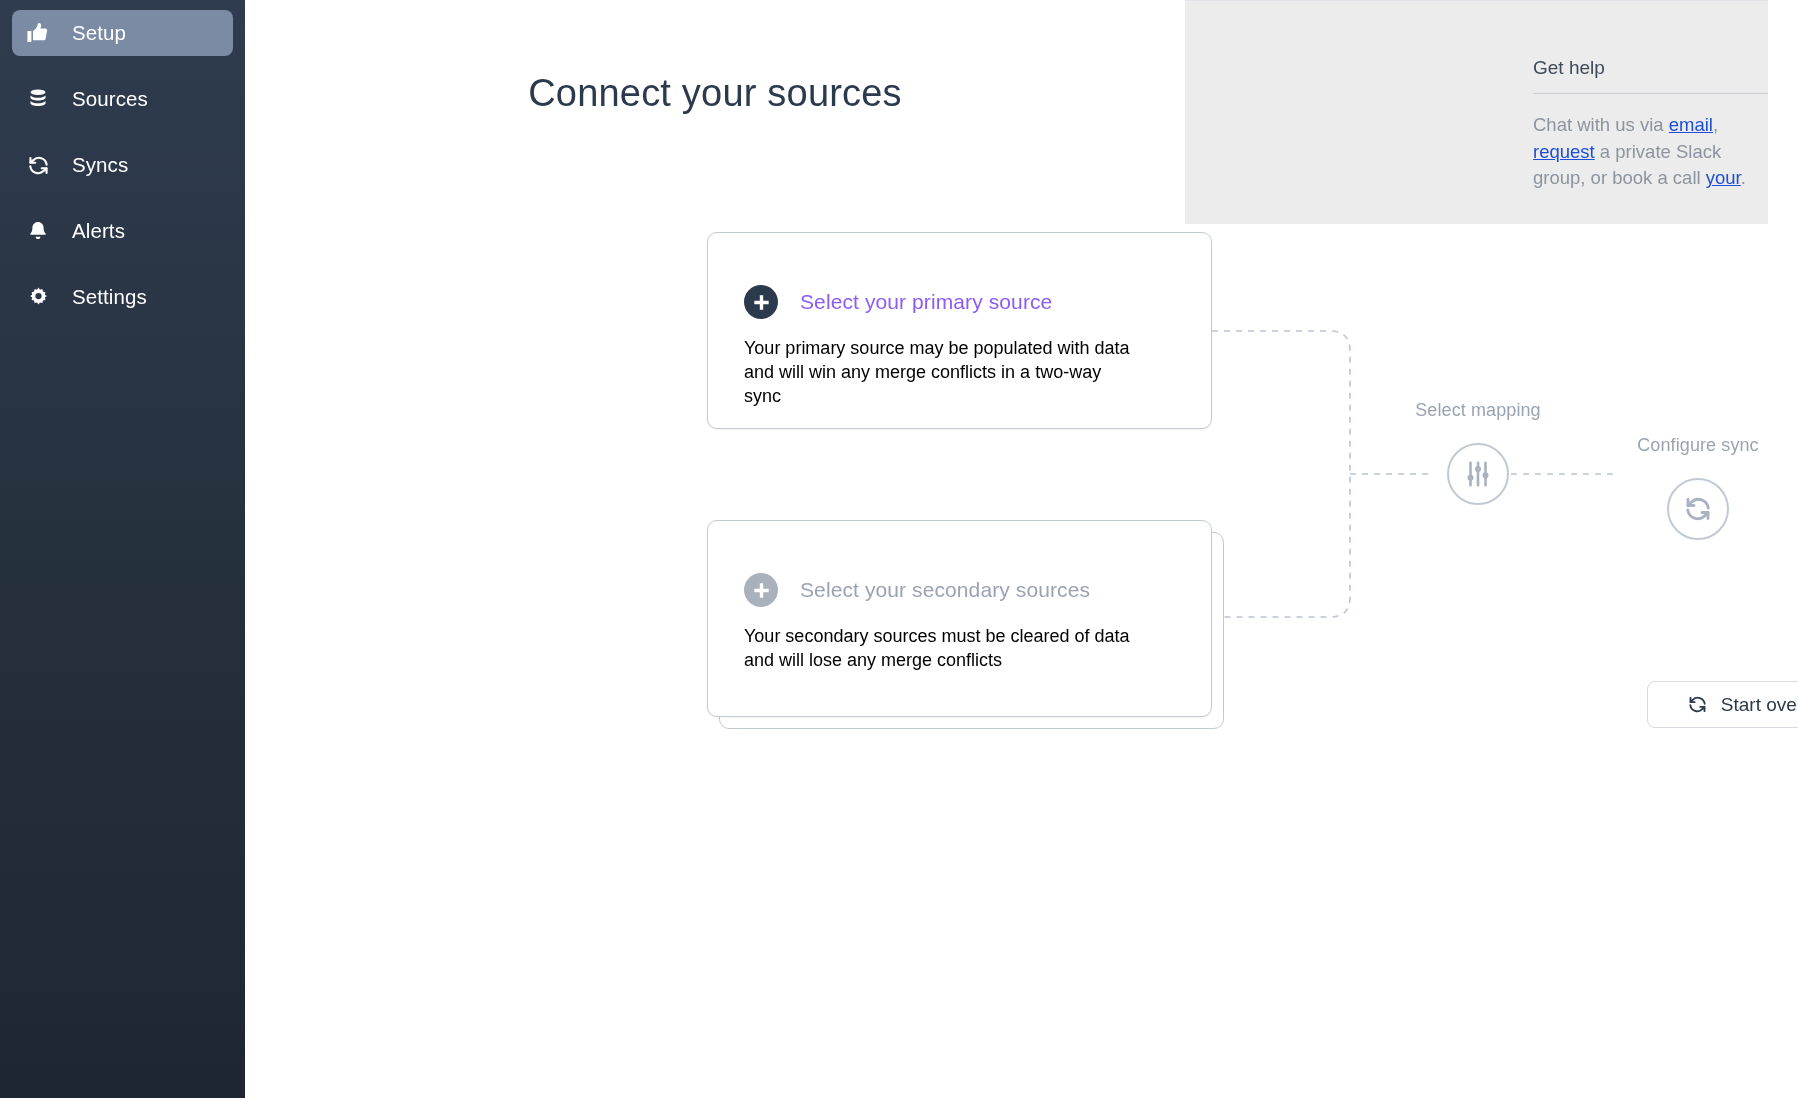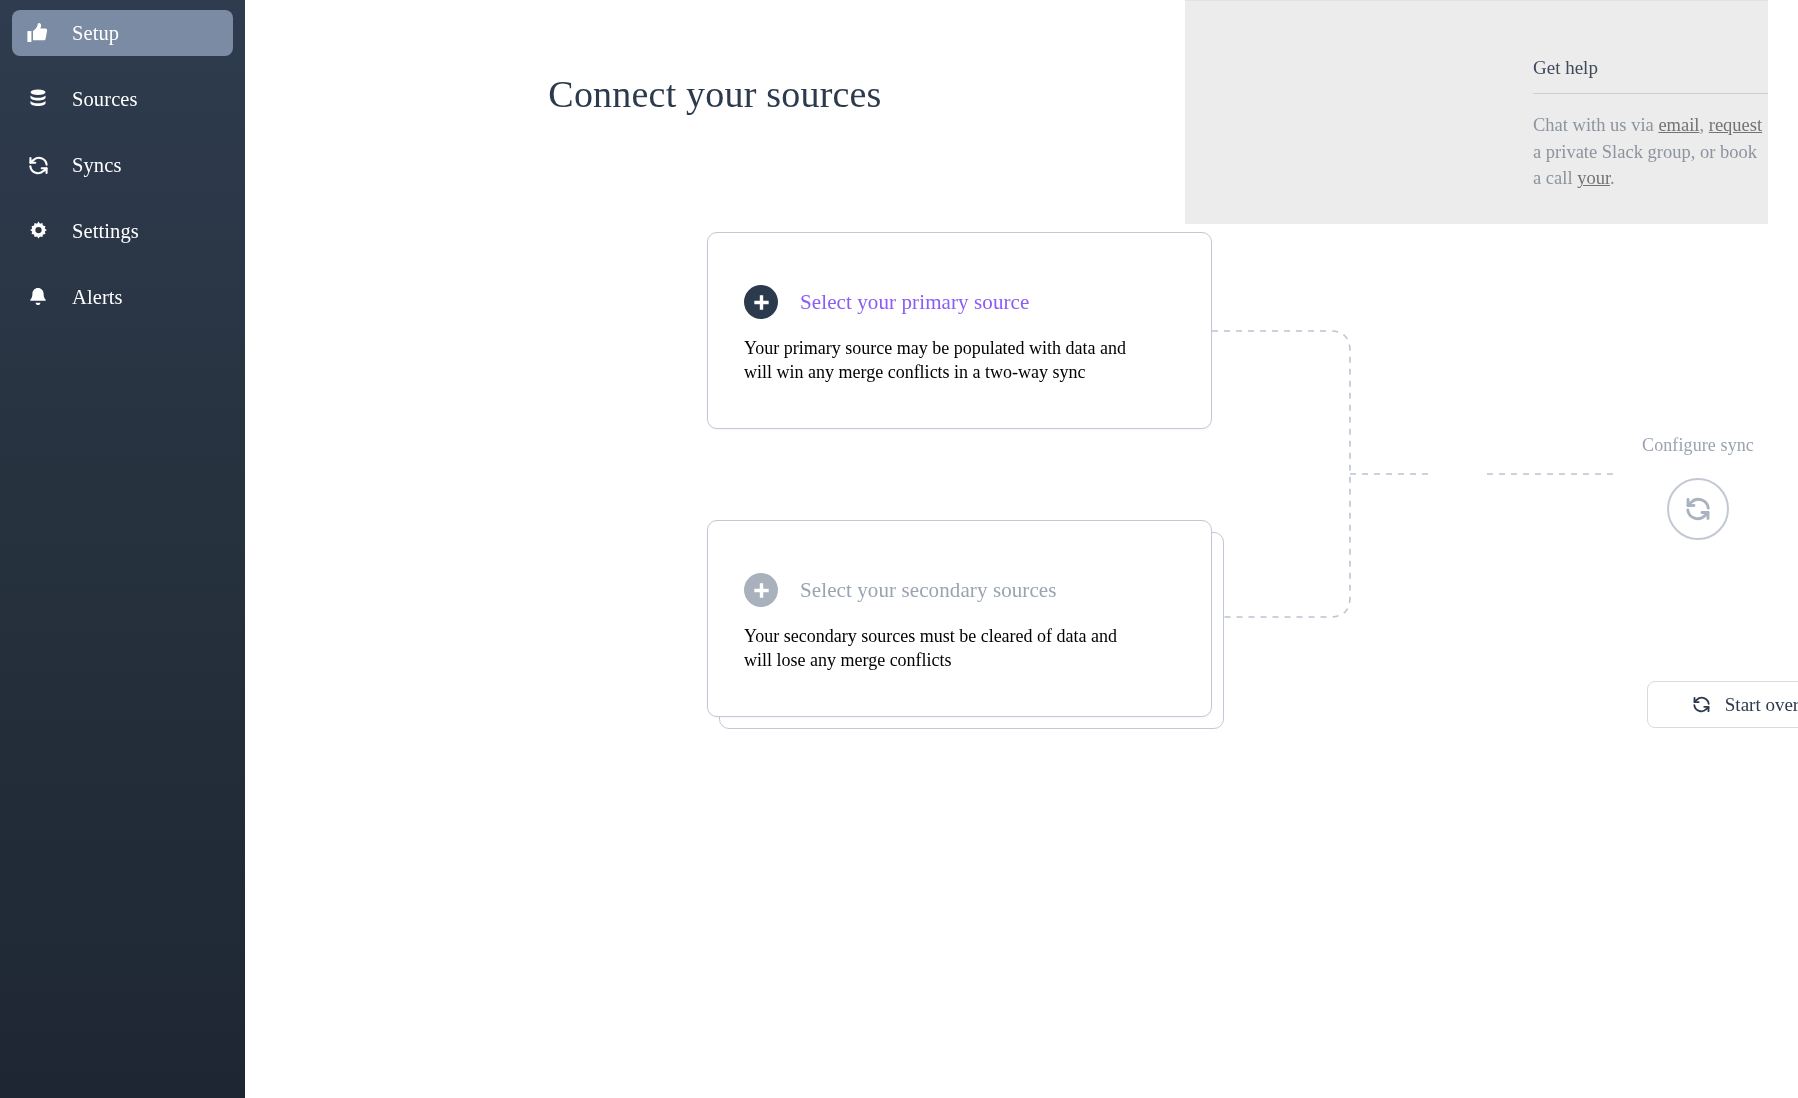--- a/index.html
+++ b/index.html
@@ -2,21 +2,21 @@
 <html><head>
 <meta charset="utf-8">
 <title>Connect your sources</title>
 <style>
   * { margin:0; padding:0; box-sizing:border-box; }
   html, body {
     width:1798px; height:1098px;
     font-family:"Liberation Sans", sans-serif;
     background:#ffffff; overflow:hidden;
   }
-  .app { display:flex; width:1768px; height:1098px;font-family:Liberation Serif, serif; }
+  .app { display:flex; width:1768px; height:1098px; }
 
   
   .sidebar {
     width:245px; flex:0 0 245px; height:1098px;
     background:linear-gradient(180deg,#2f3c4f 0%,#27323f 45%,#1e2633 100%);
     padding:10px 12px 0 12px;
   }
   .nav-item {
     display:flex; align-items:center; gap:22px;
     height:46px; padding:0 14px; margin-bottom:20px;
@@ -96,21 +96,21 @@
     border-top:1px solid #dfe2e6; padding:56px 0 0 348px;
   }
   .help-title {
     font-size:19px; color:#3f4a5a; padding-bottom:14px;
     width:235px; border-bottom:1px solid #ccd0d6;
   }
   .help-text {
     margin-top:18px; width:232px;
     font-size:18.5px; line-height:1.44; color:#8c949f;
   }
-  .help-text a { color:#737373; text-decoration:underline; cursor:pointer;text-align:center; }
+  .help-text a { color:#1d4ed8; text-decoration:underline; cursor:pointer;text-align:center; }
 </style>
 </head>
 <body>
 
 <div class="app">
 
   <nav class="sidebar">
 
     <div class="nav-item active">
       <span class="nav-icon">
@@ -140,36 +140,36 @@
           <polyline points="3.6,4.2 3.6,9.2 8.6,9.2"></polyline>
           <path d="M3.5 12.8a8.2 8.2 0 0 0 13.9 4.8l3-2.6"></path>
           <polyline points="20.4,19.8 20.4,14.8 15.4,14.8"></polyline>
         </svg>
       </span>
       <span class="nav-label">Syncs</span>
     </div>
 
     <div class="nav-item">
       <span class="nav-icon">
+        <svg width="22" height="22" viewBox="0 0 24 24" fill="#fff">
+          <path d="M12 2.2c-3.5 0-6.1 2.7-6.1 6.1 0 4.7-1.7 6.1-2.3 6.8-.3.3-.1.9.4.9h16c.5 0 .7-.6.4-.9-.6-.7-2.3-2.1-2.3-6.8 0-3.4-2.6-6.1-6.1-6.1z"></path>
+          <path d="M9.4 18.2h5.2c0 1.5-1.2 2.6-2.6 2.6s-2.6-1.1-2.6-2.6z"></path>
+        </svg>
+      </span>
+      <span class="nav-label">Alerts</span>
+    </div>
+
+    <div class="nav-item">
+      <span class="nav-icon">
         <svg width="23" height="23" viewBox="0 0 24 24" fill="#fff">
           <path d="M12 1.6l1.5 2.2 2.6-.6.5 2.6 2.6.6-.6 2.6 2.2 1.5-2.2 1.5.6 2.6-2.6.6-.5 2.6-2.6-.6L12 19.4l-1.5-2.2-2.6.6-.5-2.6-2.6-.6.6-2.6L3.2 10.5l2.2-1.5-.6-2.6 2.6-.6.5-2.6 2.6.6L12 1.6z"></path>
           <circle cx="12" cy="10.5" r="3.3" fill="#2b3749"></circle>
         </svg>
       </span>
       <span class="nav-label">Settings</span>
-    </div>
-
-    <div class="nav-item">
-      <span class="nav-icon">
-        <svg width="22" height="22" viewBox="0 0 24 24" fill="#fff">
-          <path d="M12 2.2c-3.5 0-6.1 2.7-6.1 6.1 0 4.7-1.7 6.1-2.3 6.8-.3.3-.1.9.4.9h16c.5 0 .7-.6.4-.9-.6-.7-2.3-2.1-2.3-6.8 0-3.4-2.6-6.1-6.1-6.1z"></path>
-          <path d="M9.4 18.2h5.2c0 1.5-1.2 2.6-2.6 2.6s-2.6-1.1-2.6-2.6z"></path>
-        </svg>
-      </span>
-      <span class="nav-label">Alerts</span>
     </div>
   </nav>
 
   <div class="main">
     <div class="content">
 
       <h1 class="page-title">Connect your sources</h1>
 
       <div class="stage">
 
@@ -200,20 +200,33 @@
             <span class="plus plus-grey">
               <svg width="17" height="17" viewBox="0 0 18 18" fill="#fff">
                 <path d="M7.2 1.4h3.6v5.8h5.8v3.6h-5.8v5.8H7.2v-5.8H1.4V7.2h5.8z"></path>
               </svg>
             </span>
             <span class="card-title muted">Select your secondary sources</span>
           </div>
           <p class="card-desc">Your secondary sources must be cleared of data and will lose any merge conflicts</p>
         </div>
 
+        <div class="step step-mapping">
+          <div class="step-label">Select mapping</div>
+          <div class="step-circle">
+            <svg width="30" height="30" viewBox="0 0 24 24" fill="none" stroke="#aab2c0" stroke-width="2.1" stroke-linecap="round">
+              <line x1="6" y1="3" x2="6" y2="21"></line>
+              <line x1="12" y1="3" x2="12" y2="21"></line>
+              <line x1="18" y1="3" x2="18" y2="21"></line>
+              <circle cx="6" cy="15" r="2.4" fill="#aab2c0" stroke="none"></circle>
+              <circle cx="12" cy="8" r="2.4" fill="#aab2c0" stroke="none"></circle>
+              <circle cx="18" cy="13" r="2.4" fill="#aab2c0" stroke="none"></circle>
+            </svg>
+          </div>
+        </div>
 
         <div class="step step-sync">
           <div class="step-label">Configure sync</div>
           <div class="step-circle">
             <svg width="30" height="30" viewBox="0 0 24 24" fill="none" stroke="#aab2c0" stroke-width="2.3" stroke-linecap="round" stroke-linejoin="round">
               <path d="M20.2 11.3A8 8 0 0 0 6.6 6.6L4 9"></path>
               <polyline points="4,4.4 4,9.2 8.8,9.2"></polyline>
               <path d="M3.8 12.7a8 8 0 0 0 13.6 4.7l2.6-2.4"></path>
               <polyline points="20,19.6 20,14.8 15.2,14.8"></polyline>
             </svg>

